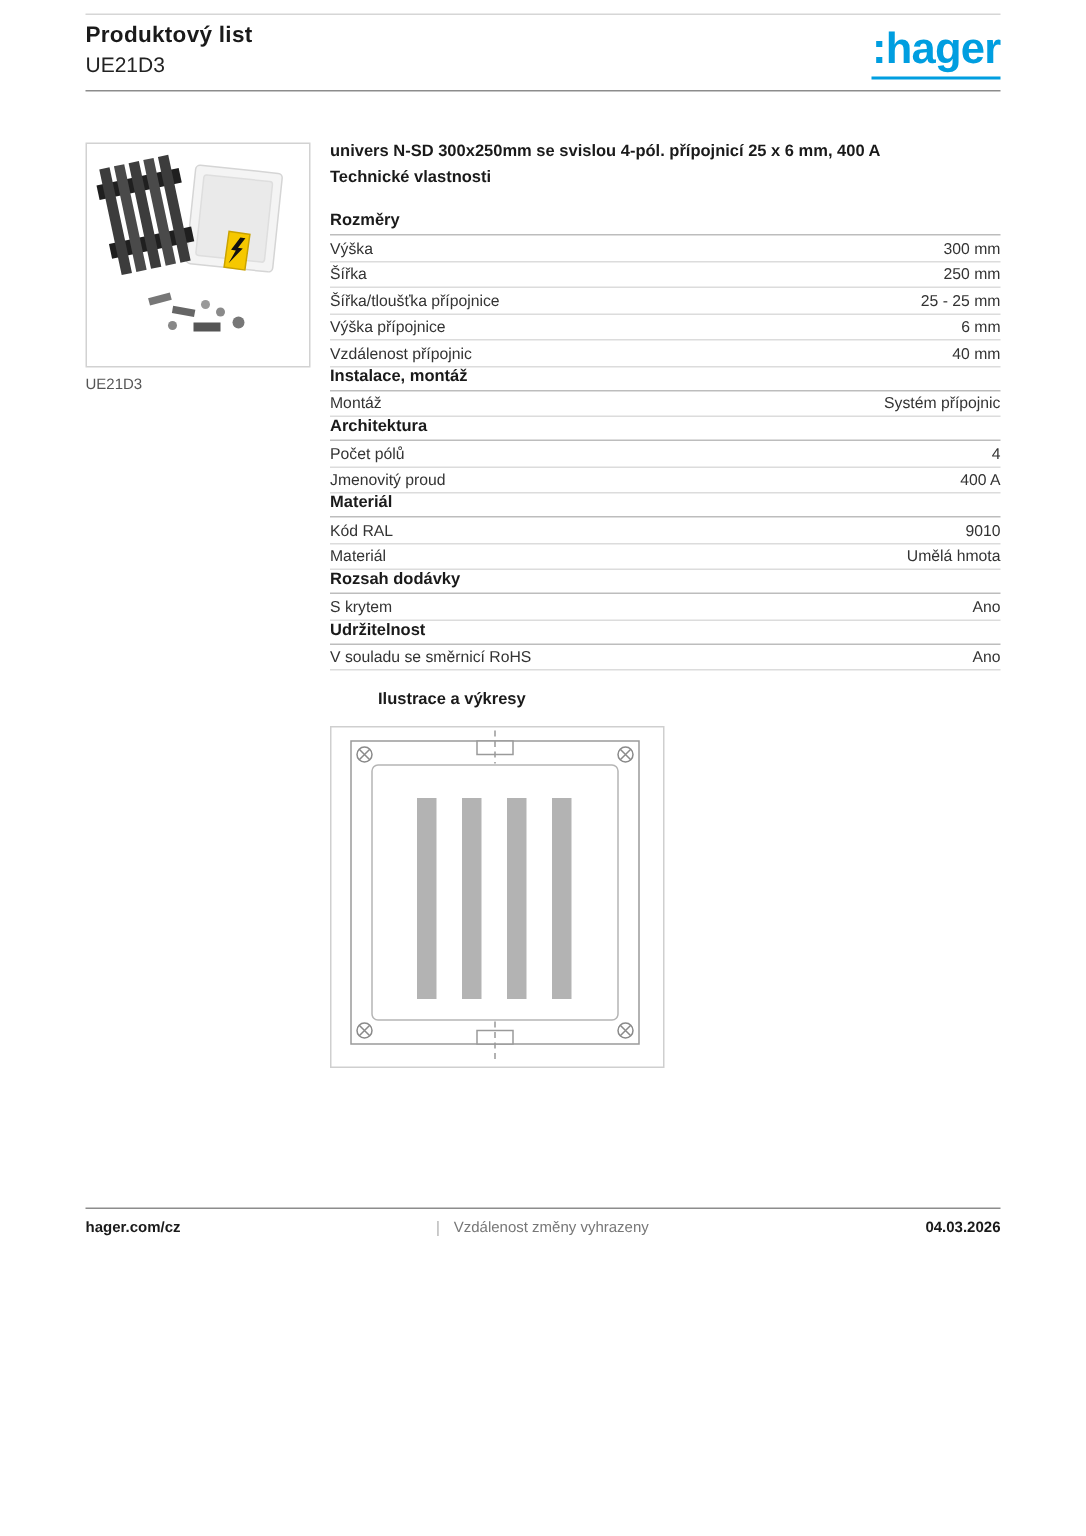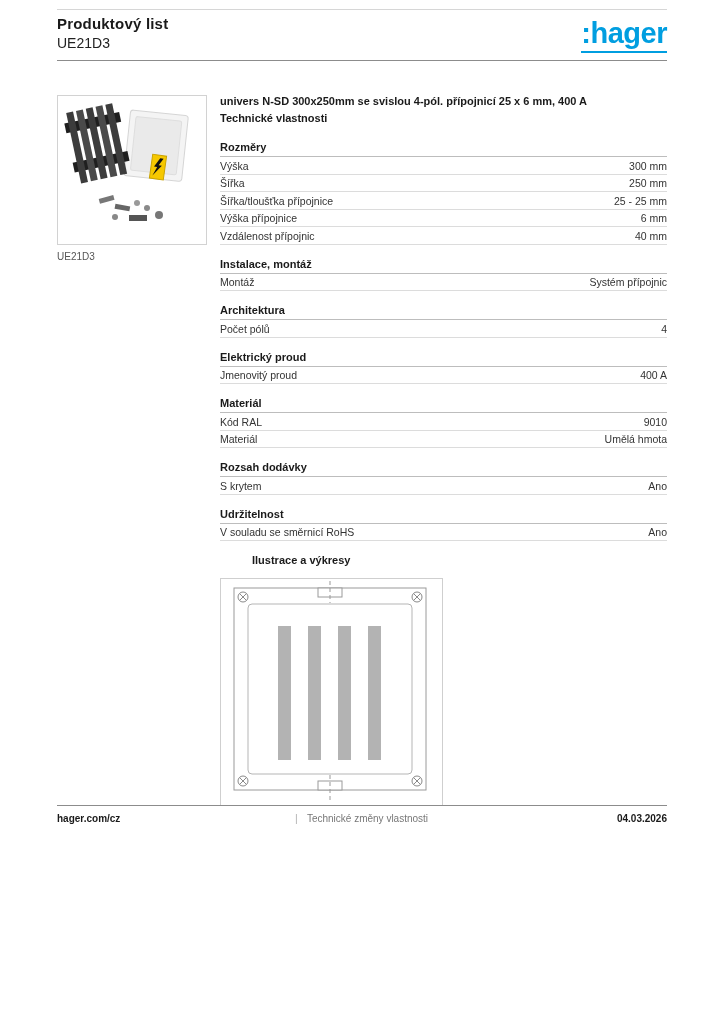--- a/index.html
+++ b/index.html
@@ -19,21 +19,21 @@
   
   .main{position:absolute;top:95px;left:57px;right:57px;display:flex;gap:13px;align-items:flex-start;}
   .left-col{flex:0 0 148px;}
   .product-image{width:148px;height:148px;border:1px solid #d2d2d2;background:#fff;
                  display:flex;align-items:center;justify-content:center;}
   .image-caption{margin-top:6px;font-size:10px;color:#555;}
   .right-col{flex:1;min-width:0;}
   .product-title{font-size:11px;font-weight:bold;margin-bottom:5px;}
   .group-heading{font-size:11px;font-weight:bold;margin-bottom:17px;}
 
-  .spec-section{margin-bottom:13px;}
+  .spec-section{}
   .spec-heading{font-size:11px;font-weight:bold;padding-bottom:3px;border-bottom:1px solid #bdbdbd;}
   .spec-row{display:flex;justify-content:space-between;align-items:baseline;font-size:10.5px;color:#333;
             padding:2.5px 0 2px;border-bottom:1px solid #dcdcdc;}
   .spec-value{text-align:right;white-space:nowrap;padding-left:12px;}
 
   .illustration-heading{font-size:11px;font-weight:bold;margin-top:13px;padding-left:32px;}
   .drawing{margin-top:12px;width:221px;height:226px;border:1px solid #cfcfcf;background:#fff;}
 
   
   .footer{position:absolute;left:57px;right:57px;bottom:17px;}
@@ -135,21 +135,20 @@
             </div>
           </section>
           <section class="spec-section">
             <div class="spec-heading">Architektura</div>
             <div class="spec-row">
               <span class="spec-label">Počet pólů</span>
               <span class="spec-value">4</span>
             </div>
           </section>
           <section class="spec-section">
-            <div class="spec-heading">Elektrický proud</div>
             <div class="spec-row">
               <span class="spec-label">Jmenovitý proud</span>
               <span class="spec-value">400 A</span>
             </div>
           </section>
           <section class="spec-section">
             <div class="spec-heading">Materiál</div>
             <div class="spec-row">
               <span class="spec-label">Kód RAL</span>
               <span class="spec-value">9010</span>
@@ -211,19 +210,19 @@
       </div>
     </div>
   </div>
 
   <div class="footer">
     <div class="footer-rule"></div>
     <div class="footer-row">
       <a class="footer-left">hager.com/cz</a>
       <span class="footer-center">
         <span class="footer-divider"></span>
-        <span>Technické změny vlastnosti</span>
+        <span>Vzdálenost změny vyhrazeny</span>
       </span>
       <span class="footer-right">04.03.2026</span>
     </div>
   </div>
 
 </div>
 
 </body></html>

